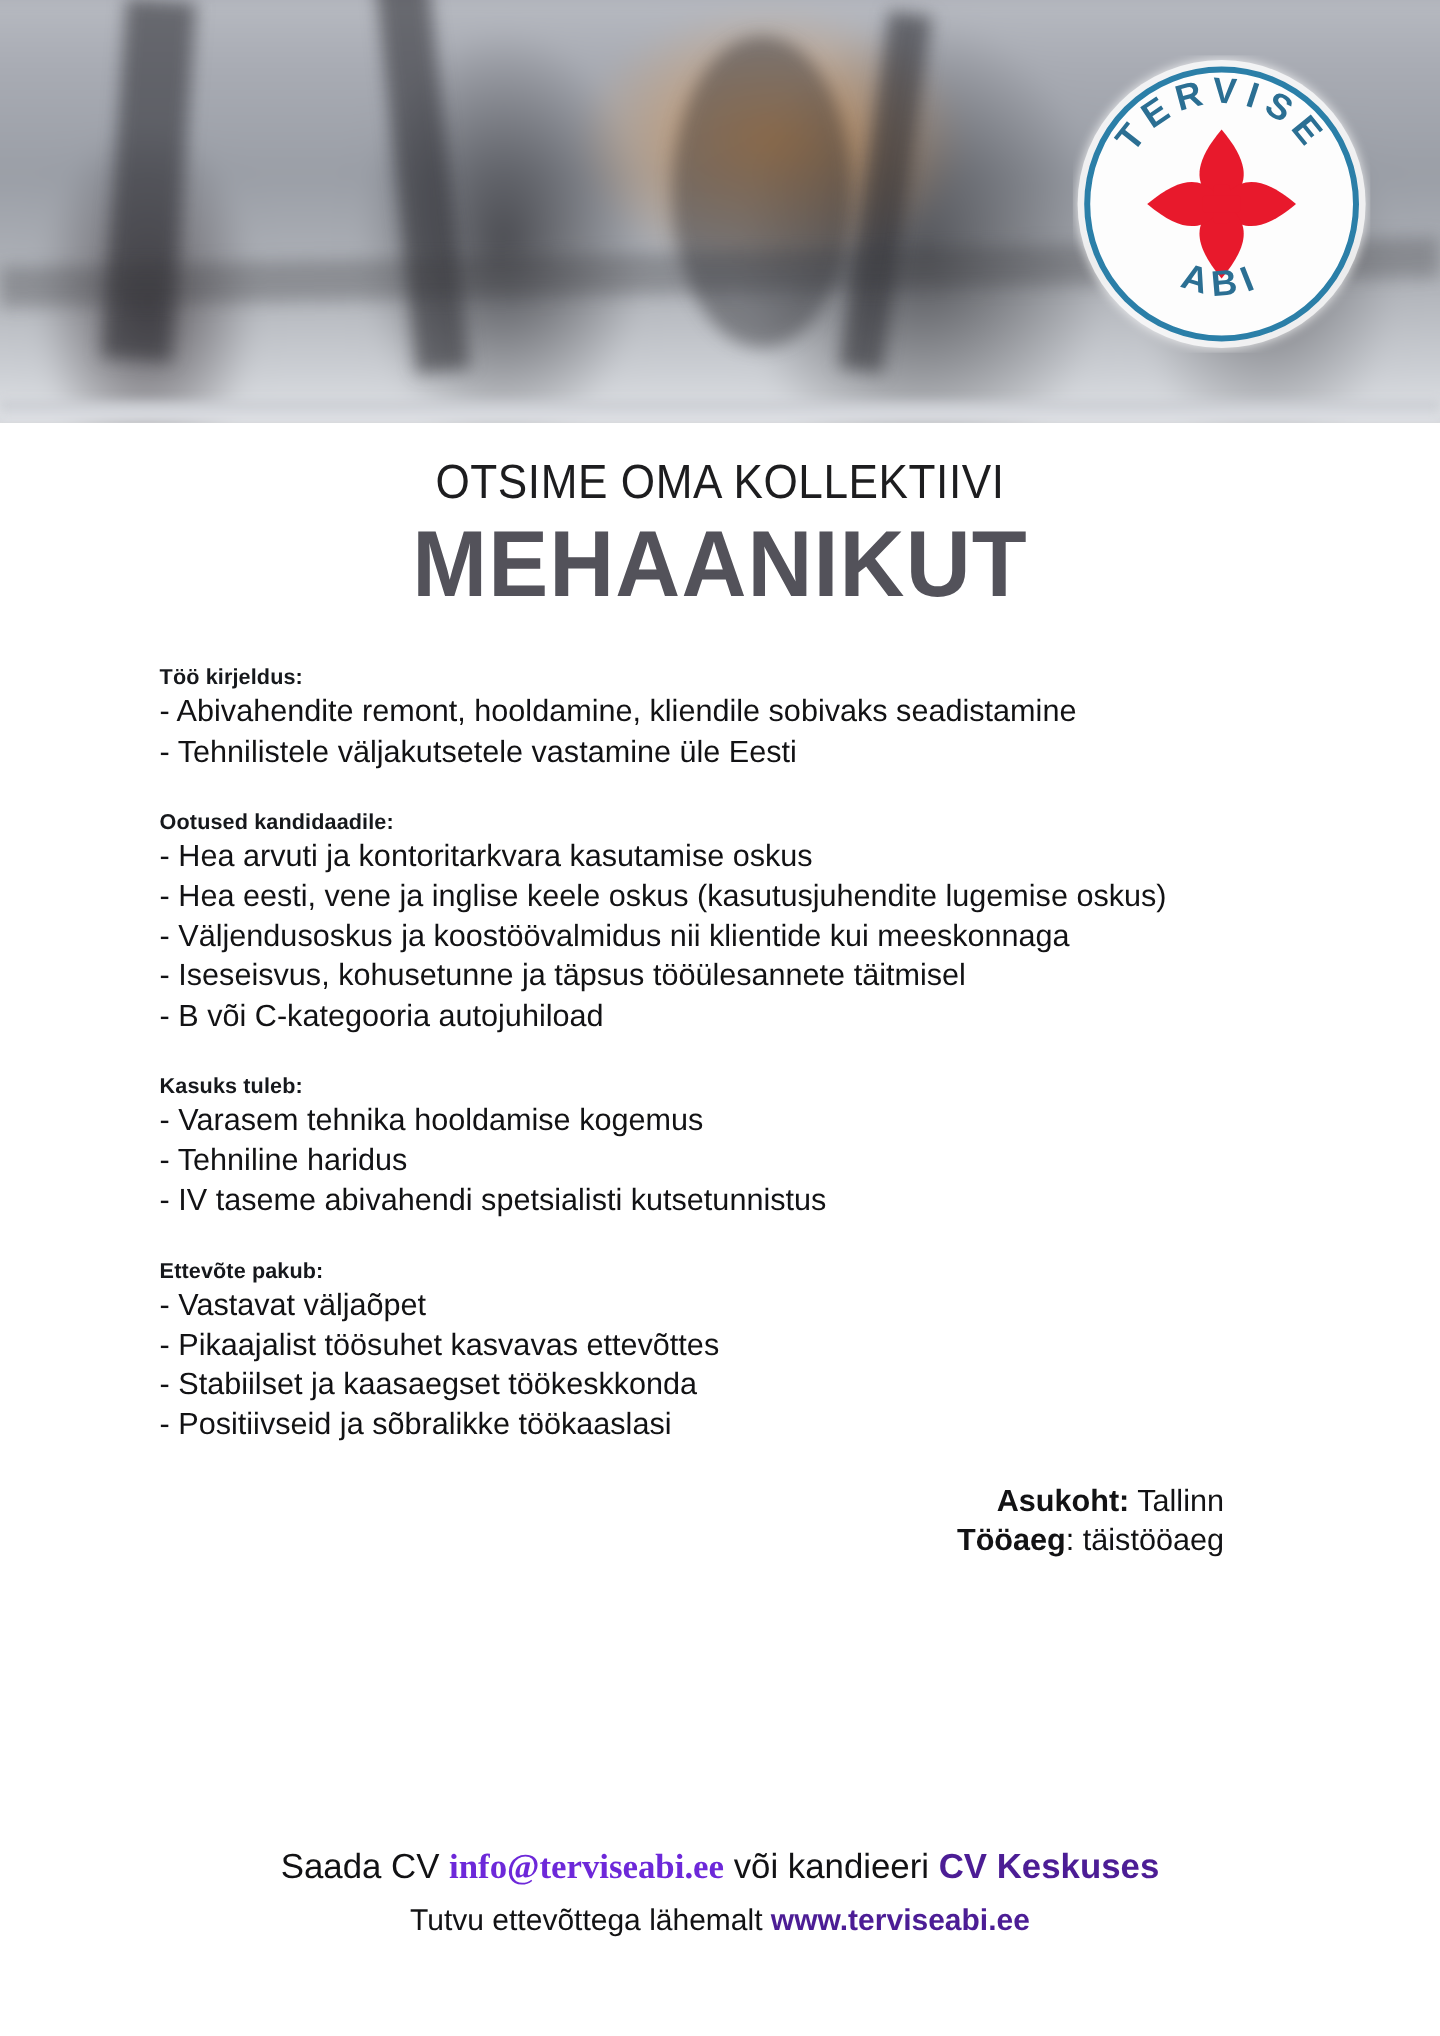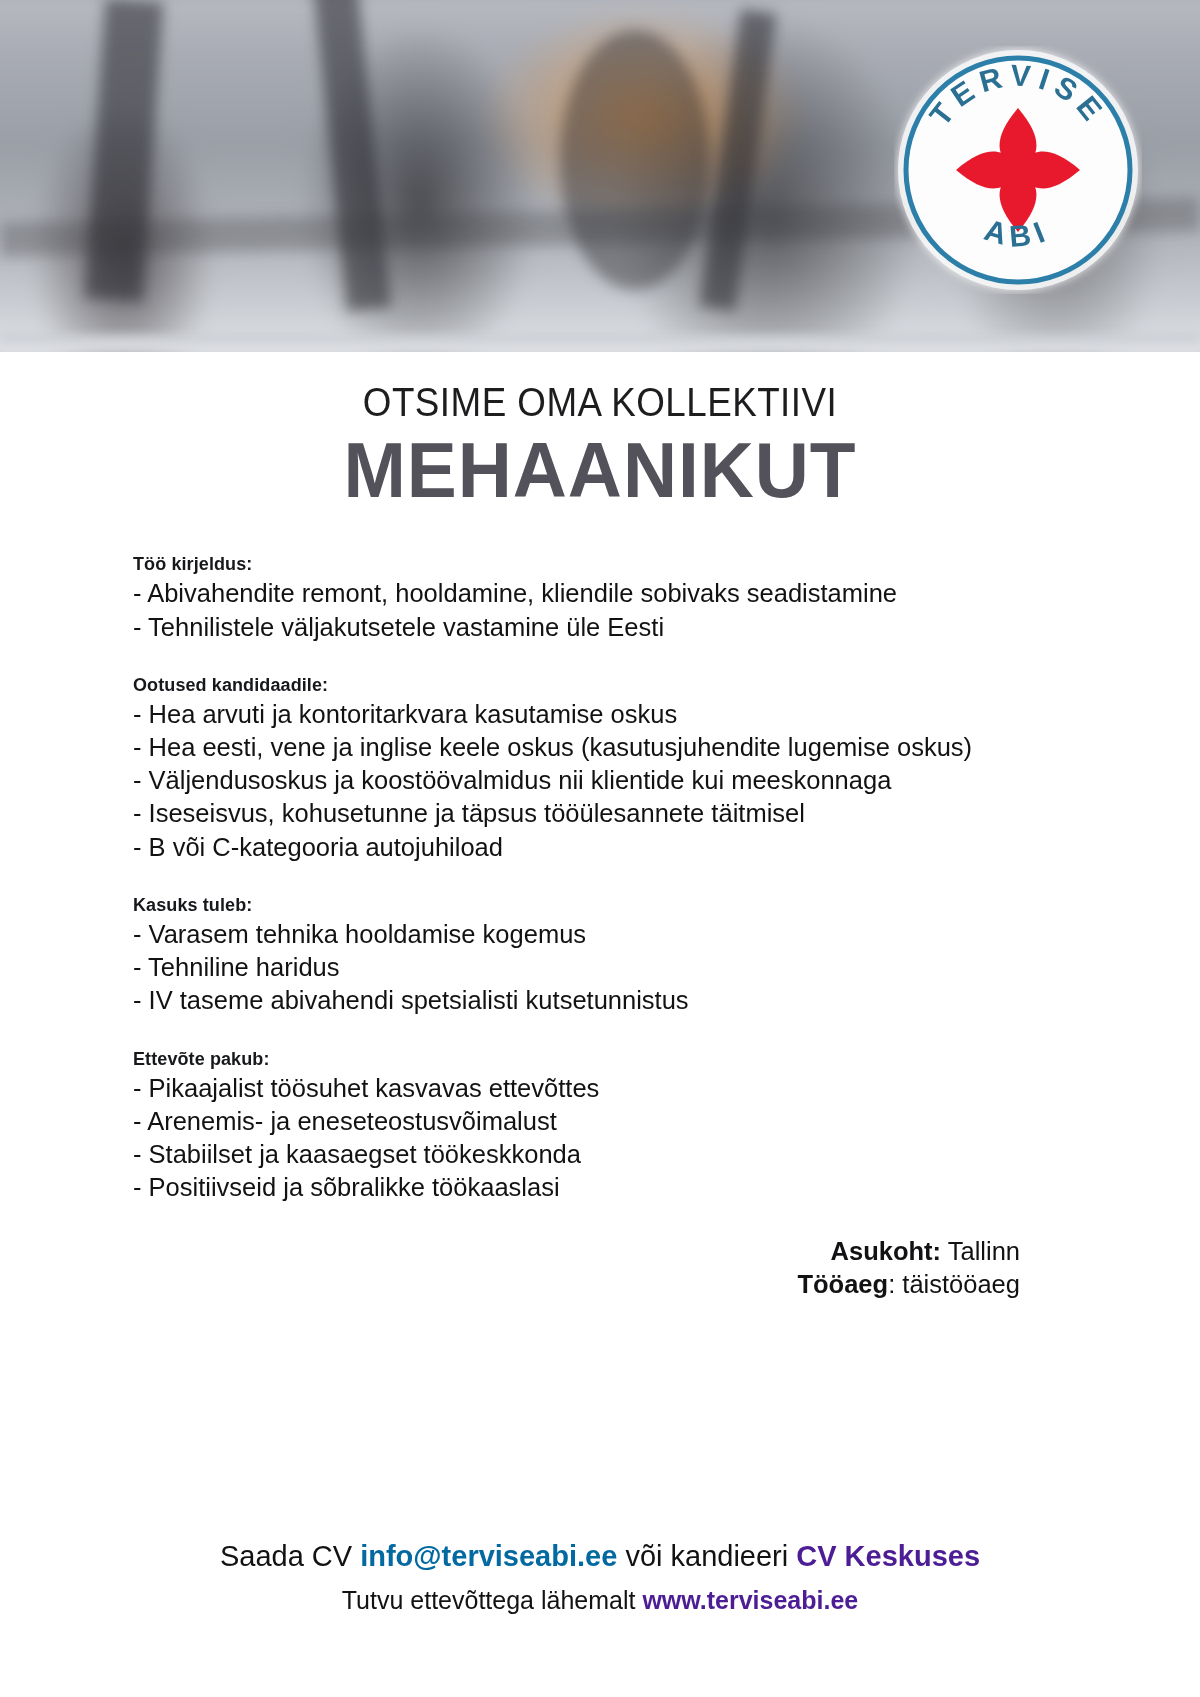--- a/index.html
+++ b/index.html
@@ -142,21 +142,21 @@
   .footer {
     position: absolute;
     left: 0; right: 0;
     bottom: 78px;
     text-align: center;
     font-family: "Liberation Sans Narrow", "Liberation Sans", sans-serif;
     color: #121214;
   }
   .footer-line1 { font-size: 29px; line-height: 1.45; }
   .footer-line2 { font-size: 25px; line-height: 1.5; margin-top: 4px; }
-  .accent { color: #0369a1; font-weight: 700; }
+  .accent { color: #6d28d9; font-weight: 700; font-family: Liberation Serif, serif; }
   .strong { font-weight: 700; color: #4c1d95; }
 </style>
 </head>
 <body>
 
 <div class="poster">
 
   <div class="hero">
     <div class="hero-photo"></div>
     <div class="strut s1"></div>
@@ -223,22 +223,22 @@
 
       <div class="sec">
         <div class="sec-head">Kasuks tuleb:</div>
         <div class="line">- Varasem tehnika hooldamise kogemus</div>
         <div class="line">- Tehniline haridus</div>
         <div class="line">- IV taseme abivahendi spetsialisti kutsetunnistus</div>
       </div>
 
       <div class="sec">
         <div class="sec-head">Ettevõte pakub:</div>
+        <div class="line">- Vastavat väljaõpet</div>
         <div class="line">- Pikaajalist töösuhet kasvavas ettevõttes</div>
-        <div class="line">- Arenemis- ja eneseteostusvõimalust</div>
         <div class="line">- Stabiilset ja kaasaegset töökeskkonda</div>
         <div class="line">- Positiivseid ja sõbralikke töökaaslasi</div>
       </div>
     </div>
 
     <div class="meta">
       <div>
         <b>Asukoht:</b>
         <span>Tallinn</span>
       </div>

